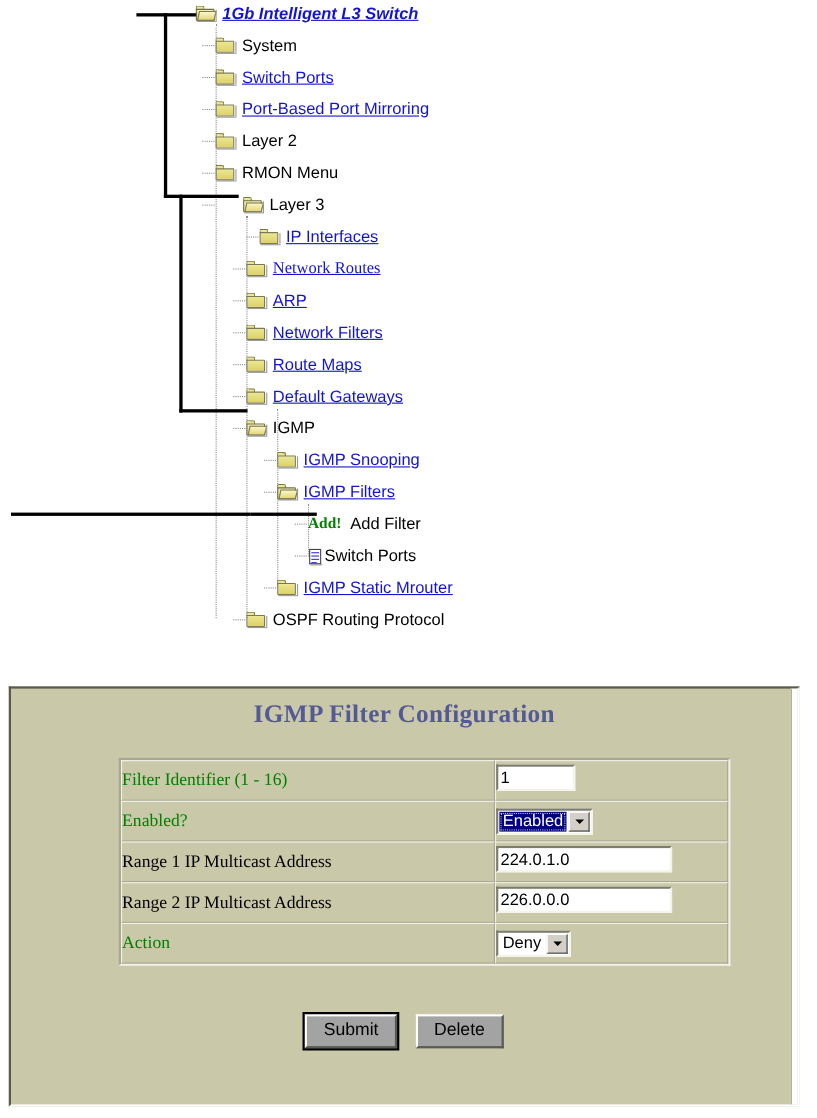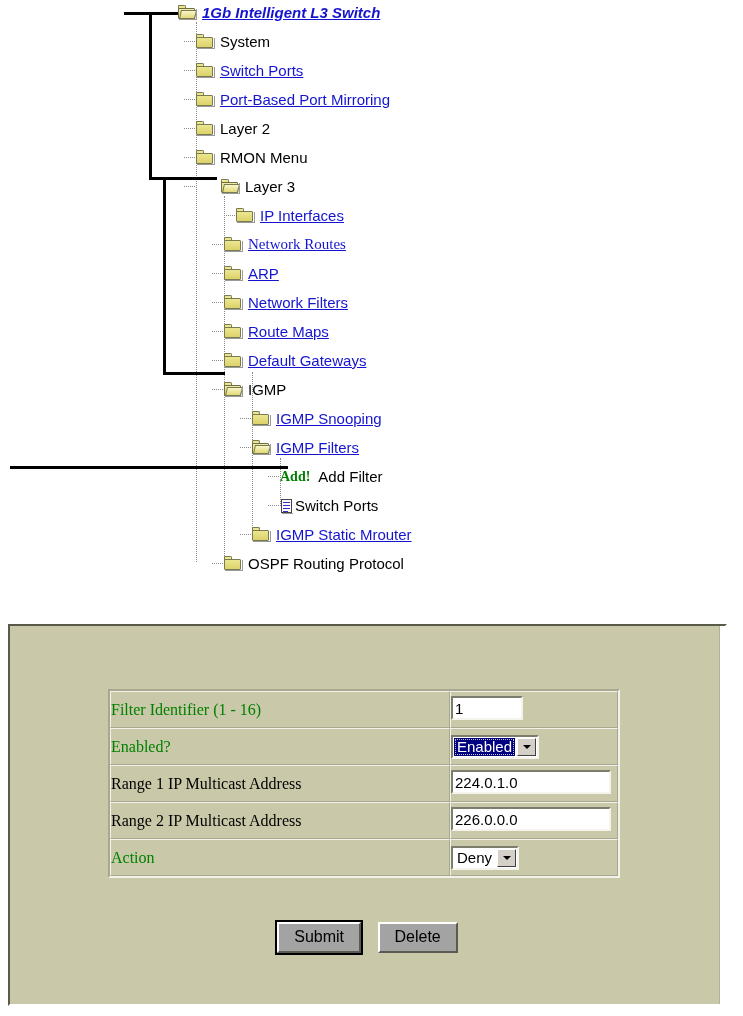--- a/index.html
+++ b/index.html
@@ -178,21 +178,21 @@
     font-family: "Liberation Serif", serif;
     font-weight: bold;
     font-size: 23px;
     color: #545a96;
     letter-spacing: 0.3px;
   }
 
   table.cfg {
     position: absolute;
     left: 98px; top: 63px;
-    width: 512px;
+    width: 556px;
     border-collapse: separate;
     border-spacing: 0;
     background: #c9c8a8;
     border-top: 2px solid #a8a890;
     border-left: 2px solid #a8a890;
     border-right: 2px solid #f2f2ea;
     border-bottom: 2px solid #f2f2ea;
   }
   table.cfg td {
     padding: 0;
@@ -525,20 +525,21 @@
           <span class="fshadow2"></span>
         </span>
         <span class="lbl">OSPF Routing Protocol</span>
       </div>
     </div>
 </div>
 
 <div id="form-panel">
   <div id="panel-scroll-edge"></div>
 
+  <div class="panel-title">IGMP Filter Configuration</div>
 
   <table class="cfg">
     <tbody id="cfg-body">
         <tr>
           <td class="labelcell green">Filter Identifier (1 - 16)</td>
           <td class="valcell"><span class="txtin w-small">1</span></td>
         </tr>
         <tr>
           <td class="labelcell green">Enabled?</td>
           <td class="valcell"><span class="selbox focused">

